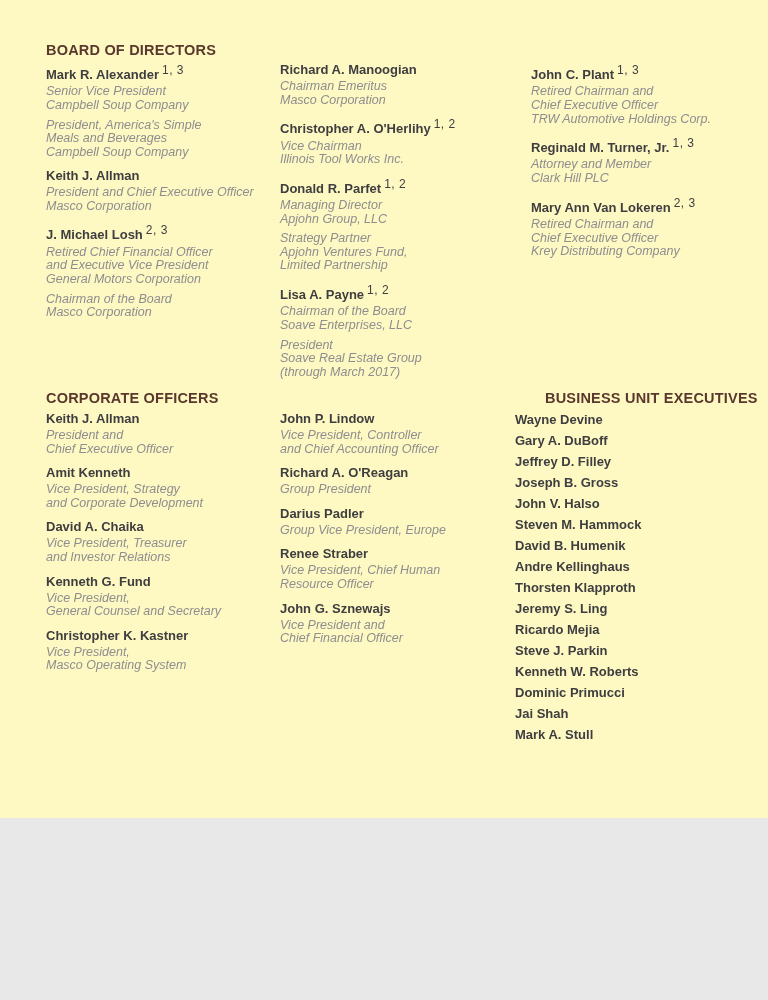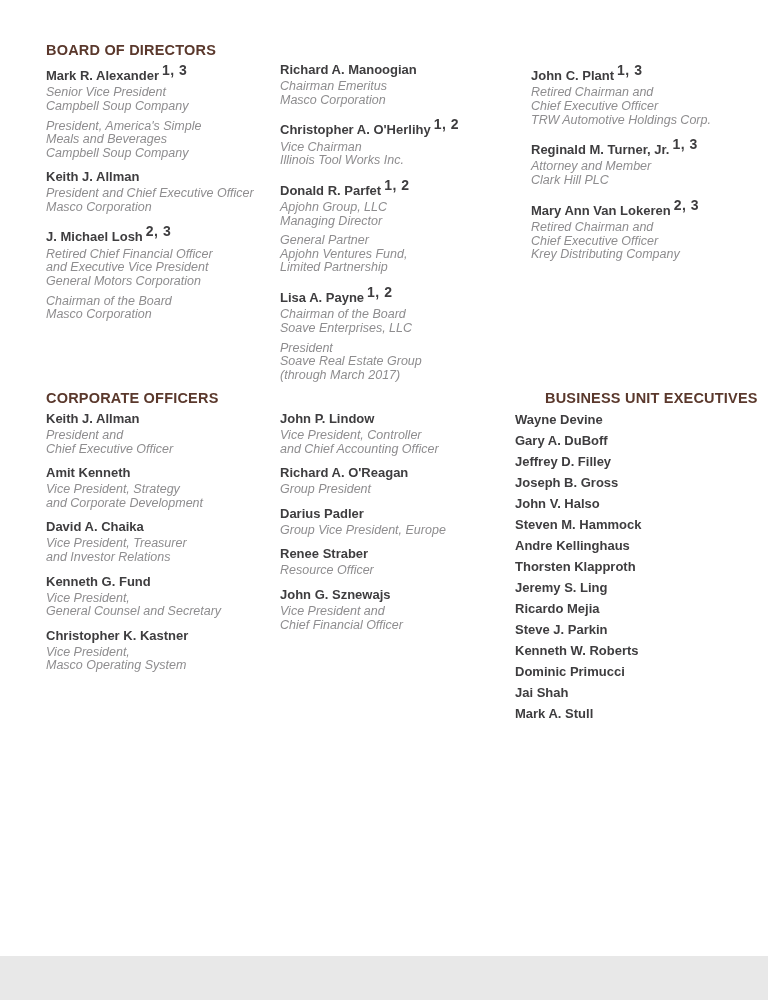--- a/index.html
+++ b/index.html
@@ -3,22 +3,22 @@
 <meta charset="utf-8">
 <style>
   html,body { margin:0; padding:0; }
   body {
     font-family: "Liberation Sans", sans-serif;
     background:#e8e8e8;
   }
   .page {
     position:relative;
     width:768px;
-    height:956px;
-    background:#ffffff;
+    height:818px;
+    background:#fef9c3;
     overflow:hidden;
   }
   .heading {
     position:absolute;
     margin:0;
     font-size:14.5px;
     line-height:15px;
     font-weight:700;
     letter-spacing:0.2px;
     color:#5a382c;
@@ -27,22 +27,22 @@
   .col { position:absolute; }
   .entry { margin-bottom:9px; }
   .entry-name {
     font-size:13px;
     line-height:16px;
     font-weight:700;
     color:#3e3d3f;
     white-space:nowrap;
   }
   .entry-name sup {
-    font-size:14px;
-    font-weight:700;
+    font-size:12px;
+    font-weight:400;
     margin-left:3px;
     letter-spacing:0.5px;
   }
   .role-block { margin-top:2px; }
   .role-block + .role-block { margin-top:6px; }
   .role-line {
     font-size:12.5px;
     line-height:13.6px;
     font-style:italic;
     color:#8e8d8f;
@@ -129,25 +129,25 @@
       <div class="entry">
         <div class="entry-name">Christopher A. O'Herlihy<sup>1, 2</sup></div>
         <div class="role-block">
           <div class="role-line">Vice Chairman</div>
           <div class="role-line">Illinois Tool Works Inc.</div>
         </div>
       </div>
       <div class="entry">
         <div class="entry-name">Donald R. Parfet<sup>1, 2</sup></div>
         <div class="role-block">
+          <div class="role-line">Managing Director</div>
           <div class="role-line">Apjohn Group, LLC</div>
-          <div class="role-line">Managing Director</div>
-        </div>
-        <div class="role-block">
-          <div class="role-line">General Partner</div>
+        </div>
+        <div class="role-block">
+          <div class="role-line">Strategy Partner</div>
           <div class="role-line">Apjohn Ventures Fund,</div>
           <div class="role-line">Limited Partnership</div>
         </div>
       </div>
       <div class="entry">
         <div class="entry-name">Lisa A. Payne<sup>1, 2</sup></div>
         <div class="role-block">
           <div class="role-line">Chairman of the Board</div>
           <div class="role-line">Soave Enterprises, LLC</div>
         </div>
@@ -242,20 +242,21 @@
       </div>
       <div class="entry">
         <div class="entry-name">Darius Padler</div>
         <div class="role-block">
           <div class="role-line">Group Vice President, Europe</div>
         </div>
       </div>
       <div class="entry">
         <div class="entry-name">Renee Straber</div>
         <div class="role-block">
+          <div class="role-line">Vice President, Chief Human</div>
           <div class="role-line">Resource Officer</div>
         </div>
       </div>
       <div class="entry">
         <div class="entry-name">John G. Sznewajs</div>
         <div class="role-block">
           <div class="role-line">Vice President and</div>
           <div class="role-line">Chief Financial Officer</div>
         </div>
       </div>
@@ -263,20 +264,21 @@
 
   <h1 class="heading" style="left:545px; top:391px;">BUSINESS UNIT EXECUTIVES</h1>
 
   <div class="exec-list" style="left:515px; top:412px; width:245px;">
       <div class="exec-item">Wayne Devine</div>
       <div class="exec-item">Gary A. DuBoff</div>
       <div class="exec-item">Jeffrey D. Filley</div>
       <div class="exec-item">Joseph B. Gross</div>
       <div class="exec-item">John V. Halso</div>
       <div class="exec-item">Steven M. Hammock</div>
+      <div class="exec-item">David B. Humenik</div>
       <div class="exec-item">Andre Kellinghaus</div>
       <div class="exec-item">Thorsten Klapproth</div>
       <div class="exec-item">Jeremy S. Ling</div>
       <div class="exec-item">Ricardo Mejia</div>
       <div class="exec-item">Steve J. Parkin</div>
       <div class="exec-item">Kenneth W. Roberts</div>
       <div class="exec-item">Dominic Primucci</div>
       <div class="exec-item">Jai Shah</div>
       <div class="exec-item">Mark A. Stull</div>
     </div>

